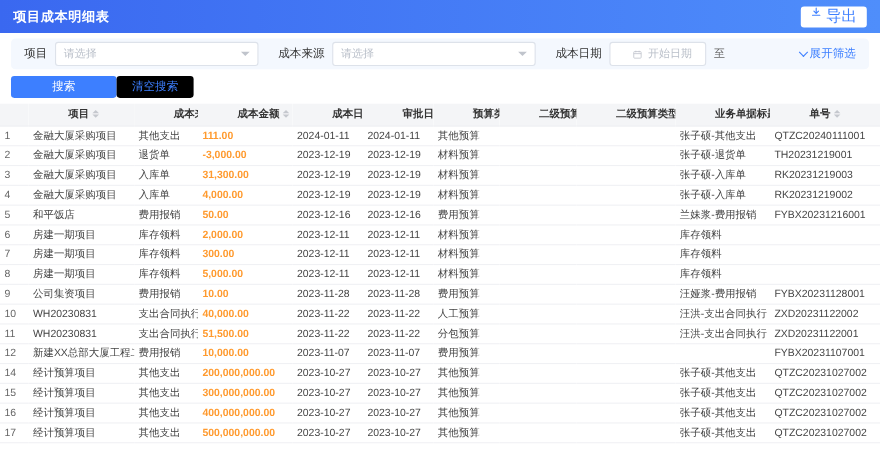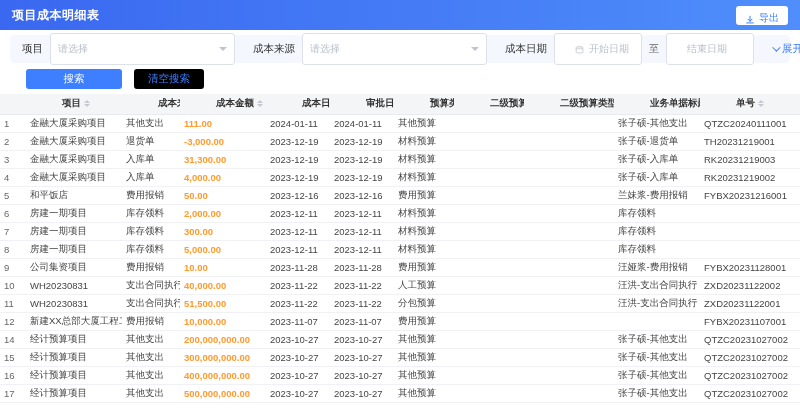--- a/index.html
+++ b/index.html
@@ -4,43 +4,43 @@
 <style>
   * { margin:0; padding:0; box-sizing:border-box; }
   html,body { width:800px; height:409px; overflow:hidden; background:#fff;
     font-family:"Liberation Sans","DejaVu Sans",sans-serif; }
   .app { width:800px; height:409px; display:flex; flex-direction:column; background:#fff; }
 
   
   .topbar { flex:0 0 30px; background:linear-gradient(90deg,var(--grad-start,#3A68F0),var(--grad-end,#4F8EFB));
     display:flex; align-items:center; justify-content:space-between; padding:0 12px; }
   .page-title { color:#fff; font-size:12px; font-weight:bold; letter-spacing:.5px; }
-  .export-btn { display:inline-flex; align-items:flex-end; gap:4px; height:19px; padding:0 9px;
-    background:#fff; color:var(--accent,#3D7FFF); border:none; border-radius:3px; font-size:10px; cursor:pointer; }
+  .export-btn { display:inline-flex; align-items:flex-start; gap:4px; height:19px; padding:0 9px;
+    background:#fff; color:var(--accent,#3D7FFF); border:none; border-radius:3px; font-size:14px; cursor:pointer; }
 
   
   .filter-panel { margin:5px 10px 0; height:28px; background:#f4f8fe; border-radius:4px;
     display:flex; align-items:center; padding:0 12px; gap:18px; }
   .filter-item { display:flex; align-items:center; gap:7px; }
   .f-label { font-size:10.5px; color:#333; white-space:nowrap; }
-  .select, .date-input { background:#fff; border:1px solid #dde2ea; border-radius:3px; height:32px;
+  .select, .date-input { background:#fff; border:1px solid #dde2ea; border-radius:3px; height:22px;
     display:flex; align-items:center; padding:0 7px; gap:5px; cursor:pointer; }
   .select { width:185px; justify-content:space-between; }
   .date-input { width:88px;padding-left:20px; }
   .ph { color:#b9bfc9; font-size:10px; white-space:nowrap; }
   .caret-down { width:0; height:0; border-left:4px solid transparent; border-right:4px solid transparent;
     border-top:4px solid #c0c4cc; display:inline-block; }
   .to { font-size:10px; color:#666; }
   .expand { margin-left:auto; display:flex; align-items:center; gap:4px; color:var(--accent,#3D7FFF);
     font-size:10.5px; cursor:pointer; white-space:nowrap; }
   .chev-blue { width:6px; height:6px; border-right:1.5px solid var(--accent,#3D7FFF);
     border-bottom:1.5px solid var(--accent,#3D7FFF); transform:rotate(45deg) translateY(-2px); display:inline-block; }
 
   
-  .action-row { margin:6px 26px 5px; display:flex; align-items:center; gap:12px; }
+  .action-row { margin:6px 10px 5px; display:flex; align-items:center; gap:0; }
   .btn { height:20px; border:none; border-radius:3px; font-size:10.5px; cursor:pointer; }
   .btn.primary { background:var(--accent,#3D7FFF); color:#fff; width:96px; }
   .btn.ghost { background:#000000; color:var(--accent,#3D7FFF); padding:0 14px; }
 
   
   .table-wrap { flex:1; overflow:hidden; }
   table { width:800px; border-collapse:collapse; table-layout:fixed; }
   th { background:#f4f5f7; color:#333; font-weight:bold; font-size:9.5px; height:20px;
     text-align:left; padding:0 4px; border-bottom:1px solid #e8eaee; white-space:nowrap; overflow:hidden; }
   th .th-inner { display:flex; align-items:center;margin-left:32px; }
@@ -90,23 +90,20 @@
       <div class="date-input">
         <span style="display:inline-flex">
           <svg width="9" height="9" viewBox="0 0 12 12">
               <rect x="1.5" y="2.5" width="9" height="8" rx="1" fill="none" stroke="#c0c4cc"></rect>
               <path d="M1.5 5h9M4 1.5v2M8 1.5v2" stroke="#c0c4cc" fill="none"></path>
             </svg>
         </span>
         <span class="ph">开始日期</span>
       </div>
       <span class="to">至</span>
-      <div class="date-input">
-        <span class="ph">结束日期</span>
-      </div>
     </div>
     <div class="expand">
       <i class="chev-blue"></i>
       <span>展开筛选</span>
     </div>
   </div>
 
   <div class="action-row">
     <button class="btn primary">搜索</button>
     <button class="btn ghost">清空搜索</button>

